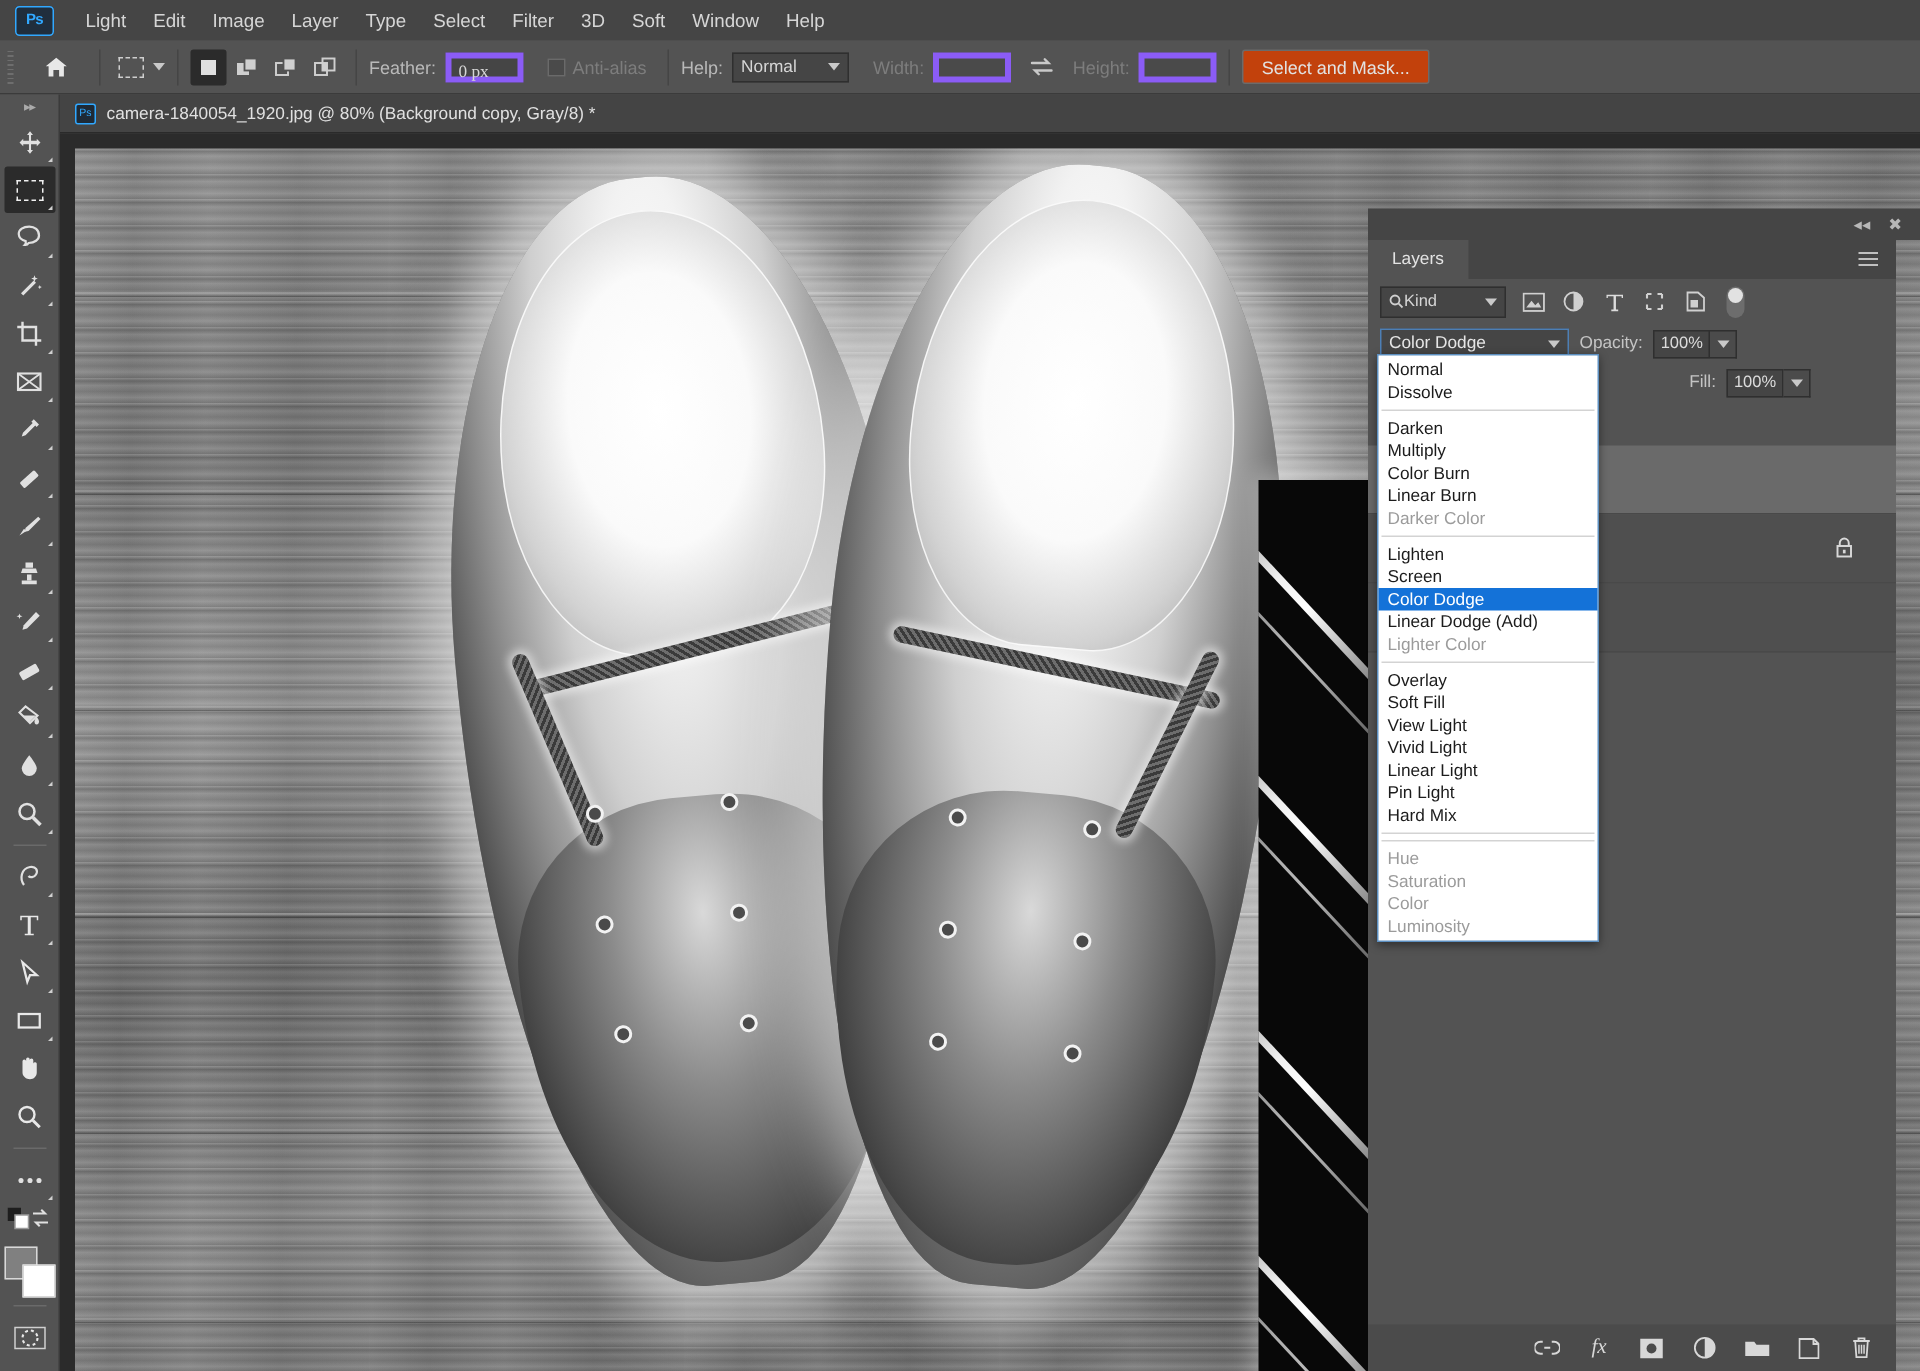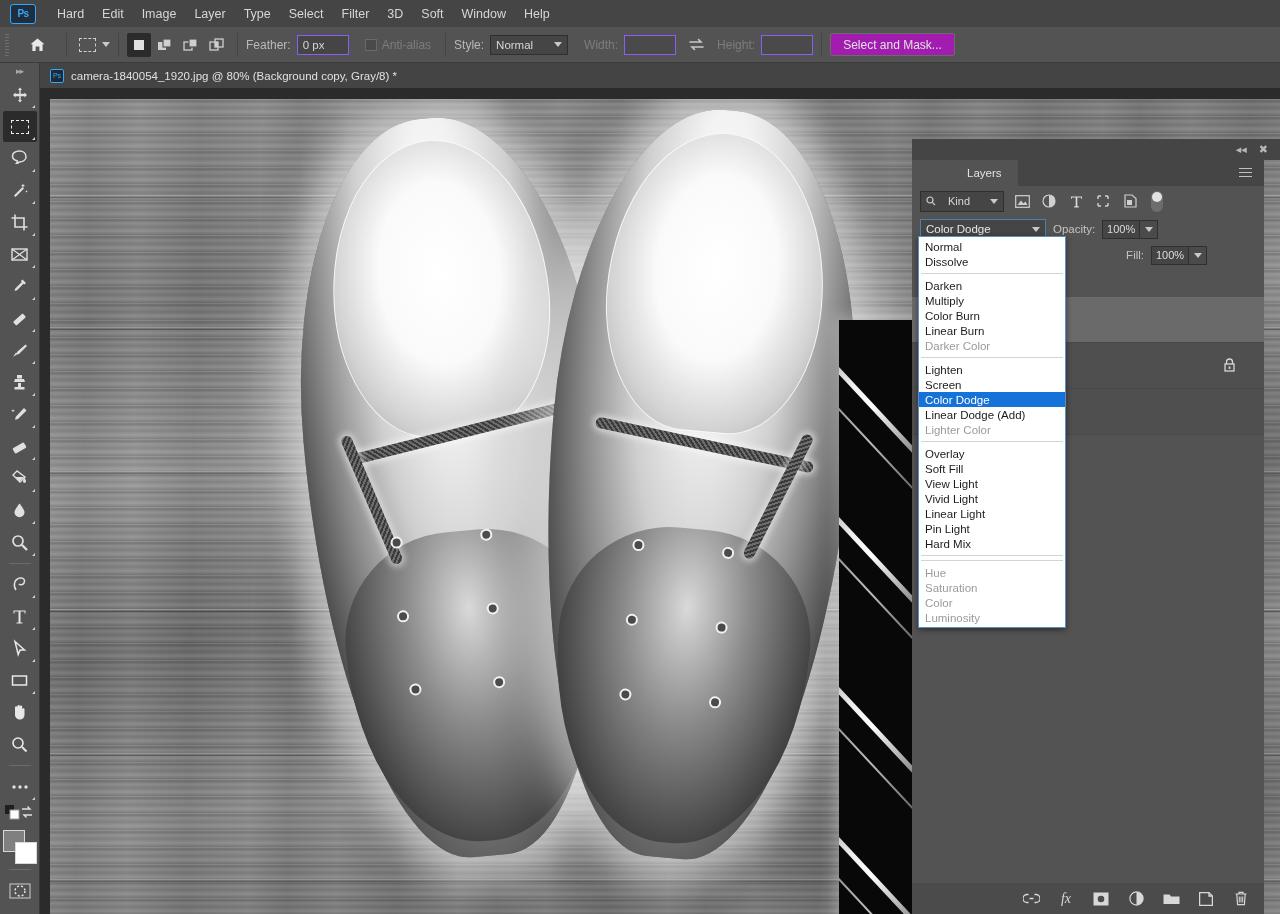--- a/index.html
+++ b/index.html
@@ -59,36 +59,36 @@
   .chev { width:0;height:0;border-left:4px solid transparent;border-right:4px solid transparent;border-top:5px solid #c9c9c9; }
   .sel-modes { display:flex; align-items:center; gap: 2px; }
   .sel-mode {
     width: 24px; height: 24px; display:flex;align-items:center;justify-content:center;
     border-radius: 2px;
   }
   .sel-mode.active { background: #2b2b2b; }
   .ob-label { color:#b9b9b9; font-size:12px; margin-right:6px; }
   .ob-label.dim { color:#7d7d7d; }
   .ob-input {
-    background:#454545; border:1px solid #8b5cf6; color:#d6d6d6;
+    background:#454545; border:4px solid #8b5cf6; color:#d6d6d6;
     font-size:11.5px; height:20px; line-height:18px; padding:0 5px;
-    font-family:Liberation Sans, sans-serif;
+    font-family:Liberation Serif, serif;
   }
   .ob-input.empty { background:#4a4a4a; color:#8a8a8a; }
   .ob-check {
     width:12px;height:12px;border:1px solid #6a6a6a;background:#4a4a4a;
     display:inline-block; margin-right:5px; vertical-align:-2px;
   }
   .ob-select {
     background:#454545; border:1px solid #2f2f2f; color:#d6d6d6;
     font-size:11.5px; height:20px; padding:0 5px; min-width:78px;
     display:flex;align-items:center;justify-content:space-between;
   }
   .ob-btn {
-    background:#a21caf; border:1px solid #6b6b6b; border-radius:2px;
+    background:#c2410c; border:1px solid #6b6b6b; border-radius:2px;
     color:#e2e2e2; font-size:12px; padding:4px 12px; height:23px;
     display:flex;align-items:center;
   }
 
   
   .toolbar {
     position: absolute; left: 0; top: 63px; width: 40px; height: 851px;
     background: #535353;
     border-right: 1px solid #3b3b3b;
   }
@@ -200,21 +200,21 @@
   .dock-top {
     position:absolute; right:0; top:0; width:368px; height:21px;
     background:#454545; display:flex; align-items:center; justify-content:flex-end; gap:12px;
     padding-right:12px;
   }
   .dock-ico { color:#b7b7b7; font-size:11px; }
   .layers-panel {
     position:absolute; left:0; top:21px; width:352px; height:754px;
     background:#535353;
   }
-  .lp-tabstrip { height:26px; background:#454545; display:flex; align-items:center; position:relative;margin-left:39px; }
+  .lp-tabstrip { height:26px; background:#454545; display:flex; align-items:center; position:relative; }
   .lp-tab {
     height:26px; padding:0 16px; background:#535353; color:#e3e3e3; font-size:11.5px;
     display:flex; align-items:center;
   }
   .lp-burger { position:absolute; right:12px; top:8px; width:13px; height:10px;
     background-image: repeating-linear-gradient(to bottom,#c0c0c0 0 1.5px,transparent 1.5px 4px);}
   .lp-filter { height:30px; display:flex; align-items:center; gap:9px; padding:0 8px; }
   .filter-kind {
     width:84px;height:21px;background:#454545;border:1px solid #2f2f2f;color:#d6d6d6;font-size:11px;
     display:flex;align-items:center;padding:0 5px;justify-content:space-between;
@@ -258,21 +258,21 @@
   .bm-sep{ height:1px; background:#d3d3d3; margin:4px 2px; }
   .bm-group{ padding:0; }
 </style>
 </head>
 <body>
 
 <div id="app">
 
   <div class="menubar">
     <div class="ps-logo">Ps</div>
-    <div class="menu-item">Hard</div>
+    <div class="menu-item">Light</div>
     <div class="menu-item">Edit</div>
     <div class="menu-item">Image</div>
     <div class="menu-item">Layer</div>
     <div class="menu-item">Type</div>
     <div class="menu-item">Select</div>
     <div class="menu-item">Filter</div>
     <div class="menu-item">3D</div>
     <div class="menu-item">Soft</div>
     <div class="menu-item">Window</div>
     <div class="menu-item">Help</div>
@@ -328,21 +328,21 @@
     <div class="ob-label">Feather:</div>
     <div class="ob-input" style="width:52px">0 px</div>
 
     <div style="width:16px"></div>
     <div class="ob-label dim">
       <span class="ob-check"></span><span>Anti-alias</span>
     </div>
 
     <div class="ob-sep"></div>
 
-    <div class="ob-label">Style:</div>
+    <div class="ob-label">Help:</div>
     <div class="ob-select">
       <span>Normal</span>
       <span class="chev"></span>
     </div>
 
     <div style="width:16px"></div>
     <div class="ob-label dim">Width:</div>
     <div class="ob-input empty" style="width:52px"></div>
 
     <div style="width:12px"></div>
@@ -608,21 +608,21 @@
     </div>
 
     <div class="layers-panel">
       <div class="lp-tabstrip">
         <div class="lp-tab">Layers</div>
         <div class="lp-burger"></div>
       </div>
 
       <div class="lp-filter">
         <div class="filter-kind">
-          <span style="display:flex;align-items:center;gap:12px;">
+          <span style="display:flex;align-items:center;gap:0;">
             <svg width="10" height="10" viewBox="0 0 10 10">
                 <circle cx="4" cy="4" r="3" fill="none" stroke="#d0d0d0" stroke-width="1.2"></circle>
                 <path d="M6.3 6.3 9 9" stroke="#d0d0d0" stroke-width="1.2"></path>
               </svg>
             <span>Kind</span>
           </span>
           <span class="chev"></span>
         </div>
         <div class="fi">
           <svg width="15" height="13" viewBox="0 0 15 13">

